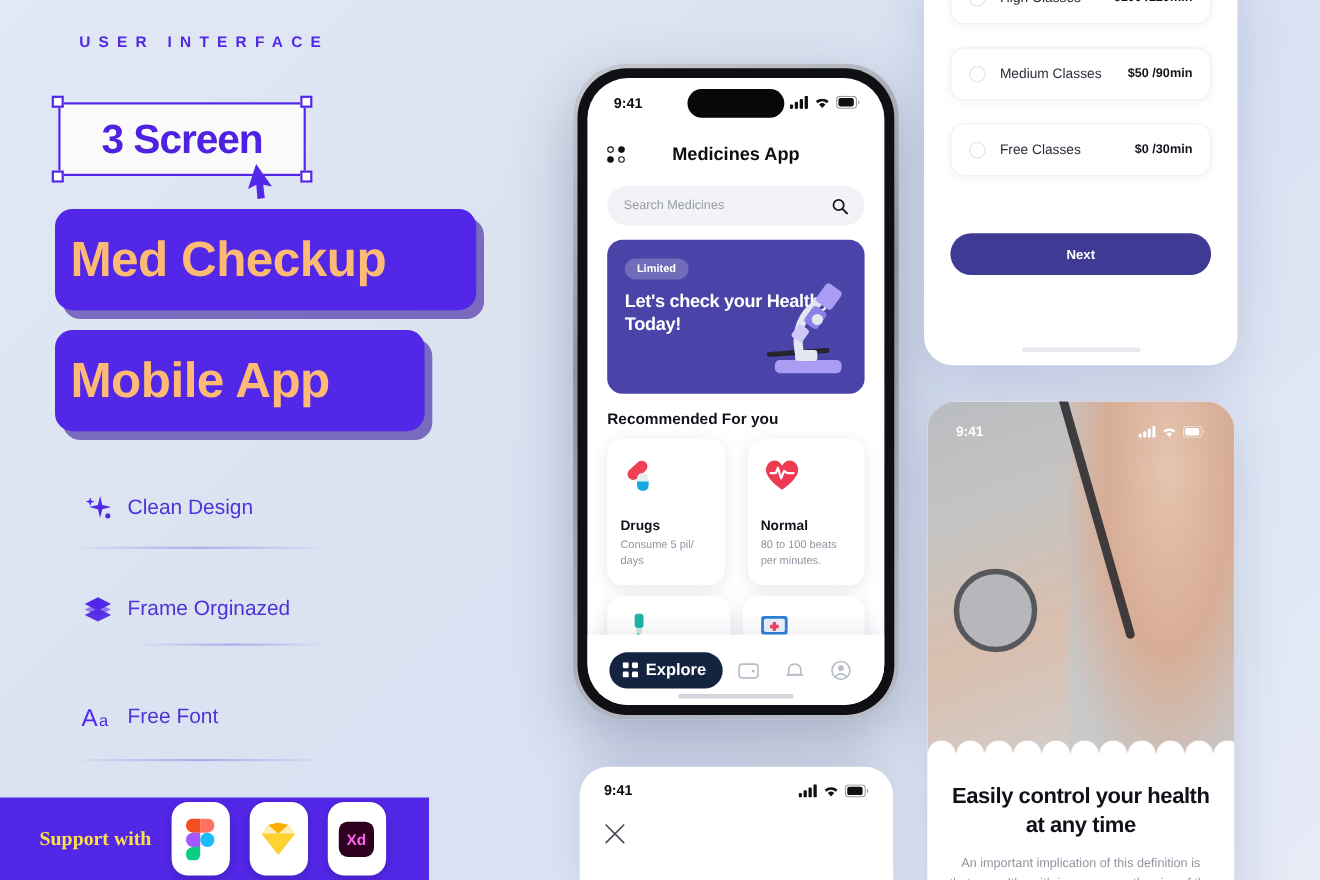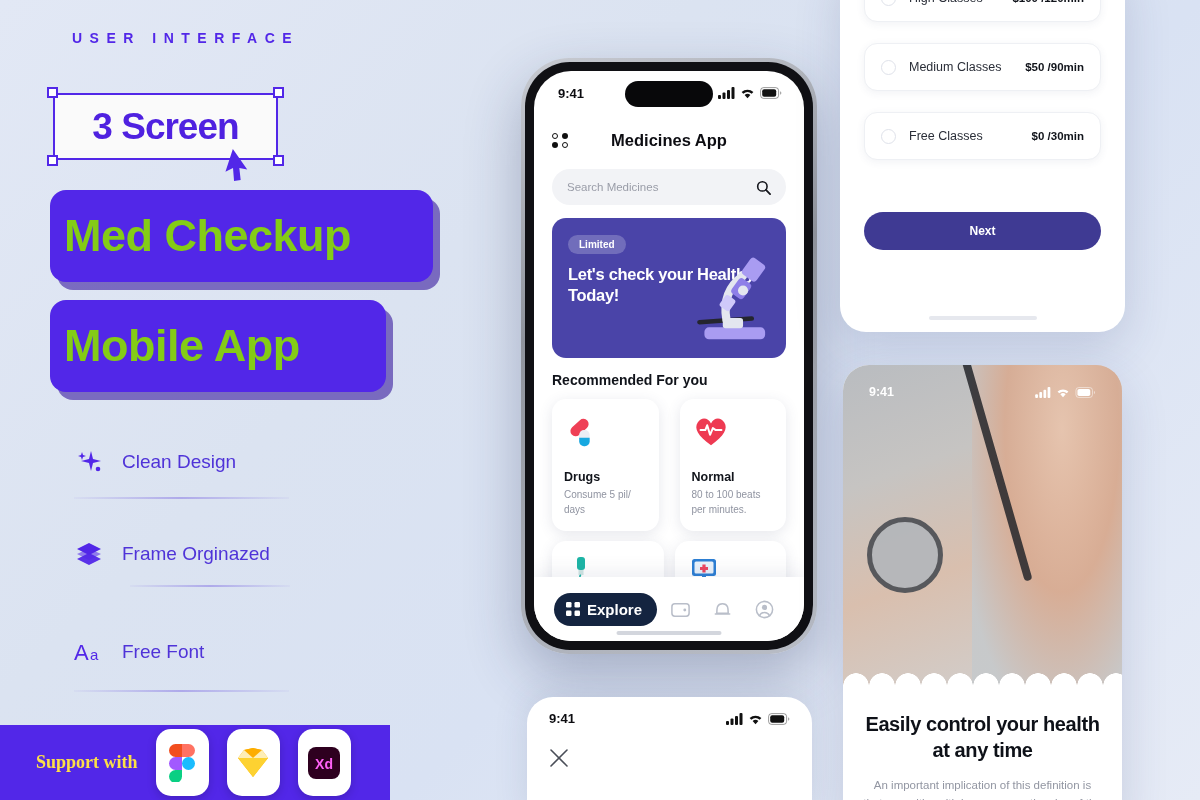--- a/index.html
+++ b/index.html
@@ -38,31 +38,31 @@
   .cursor-arrow { position:absolute; left:160px; top:55px; width:40px; height:52px; }
 
   
   .title-bar {
     position:absolute; left:50px;
     background:#5227e8; border-radius:16px;
     display:flex; align-items:center;
     box-shadow:7px 8px 0 rgba(40,8,150,.55);
   }
   .title-bar span {
-    color:#84cc16; font-weight:800; letter-spacing:-0.5px; white-space:nowrap;
+    color:#fdba74; font-weight:800; letter-spacing:-0.5px; white-space:nowrap;
   }
   #bar-med { top:190px; width:383px; height:92px; padding-left:14px; }
   #bar-med span { font-size:45px; }
   #bar-mob { top:300px; width:336px; height:92px; padding-left:14px; }
   #bar-mob span { font-size:45px; }
 
   
   .feature {
     position:absolute; left:74px; width:290px; height:60px;
-    display:flex; align-items:center; gap:18px;
+    display:flex; align-items:center; gap:12px;
   }
   .feature .f-label { font-size:19px; color:#4f33d8; font-weight:400; }
   .feature .f-ico { width:30px; height:30px; display:flex; align-items:center; justify-content:center; }
   .f-underline {
     position:absolute; left:74px; width:215px; height:1.5px;
     background:linear-gradient(90deg,rgba(120,100,225,.05),rgba(120,100,225,.45),rgba(120,100,225,.05));
   }
   #feat-0 { top:432px; } #feat-1 { top:524px; } #feat-2 { top:622px; }
   #ul-0 { top:497px; } #ul-1 { top:585px; left:130px; width:160px; } #ul-2 { top:690px; }
 

